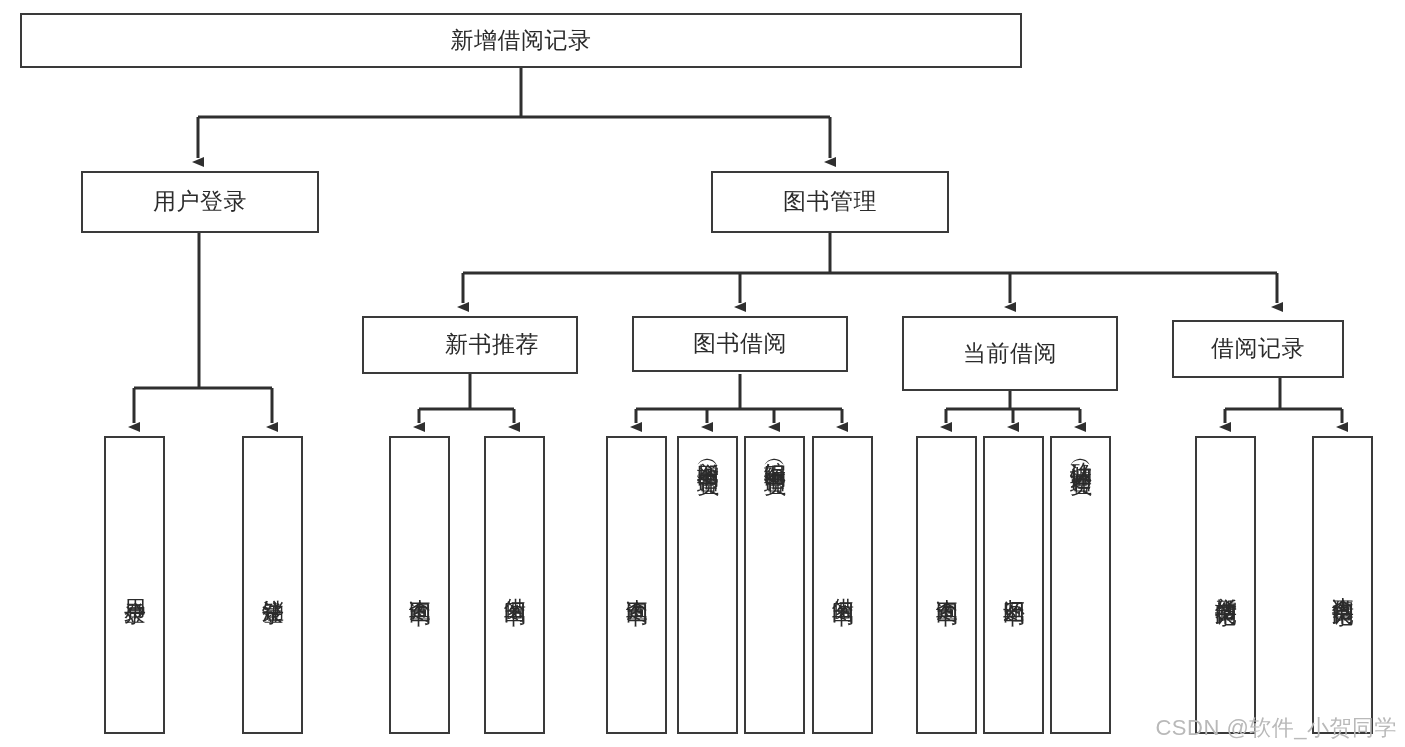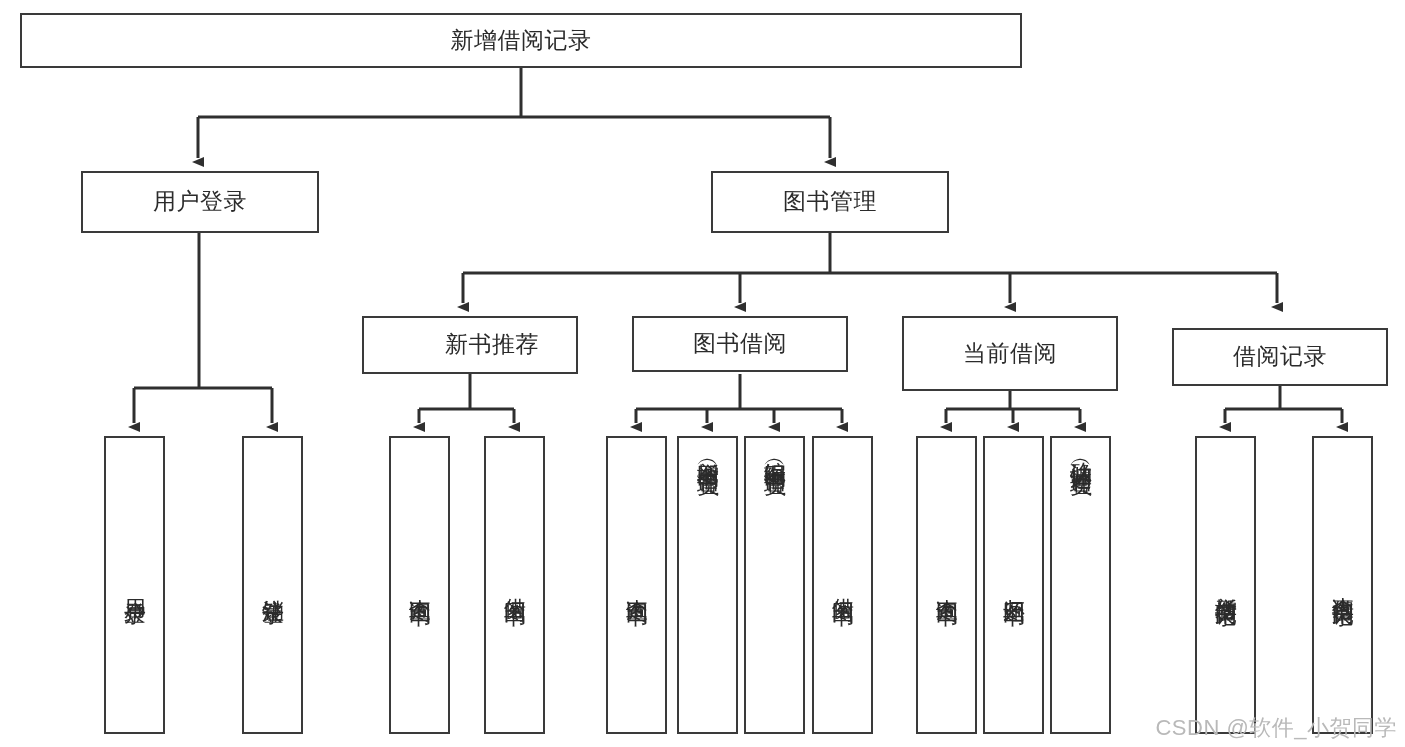--- a/index.html
+++ b/index.html
@@ -137,21 +137,21 @@
 
   <div class="node node-h" style="left:362px; top:316px; width:216px; height:58px;padding-left:44px;">
     <span class="node-label">新书推荐</span>
   </div>
   <div class="node node-h" style="left:632px; top:316px; width:216px; height:56px;">
     <span class="node-label">图书借阅</span>
   </div>
   <div class="node node-h" style="left:902px; top:316px; width:216px; height:75px;">
     <span class="node-label">当前借阅</span>
   </div>
-  <div class="node node-h" style="left:1172px; top:328px; width:216px; height:58px;">
+  <div class="node node-h" style="left:1172px; top:320px; width:172px; height:58px;">
     <span class="node-label">借阅记录</span>
   </div>
 
   <div class="node node-v" style="left:104px; top:436px; width:61px; height:298px;">
     <span class="node-label">用户登录</span>
   </div>
   <div class="node node-v" style="left:242px; top:436px; width:61px; height:298px;">
     <span class="node-label">注销登录</span>
   </div>
   <div class="node node-v" style="left:389px; top:436px; width:61px; height:298px;">

